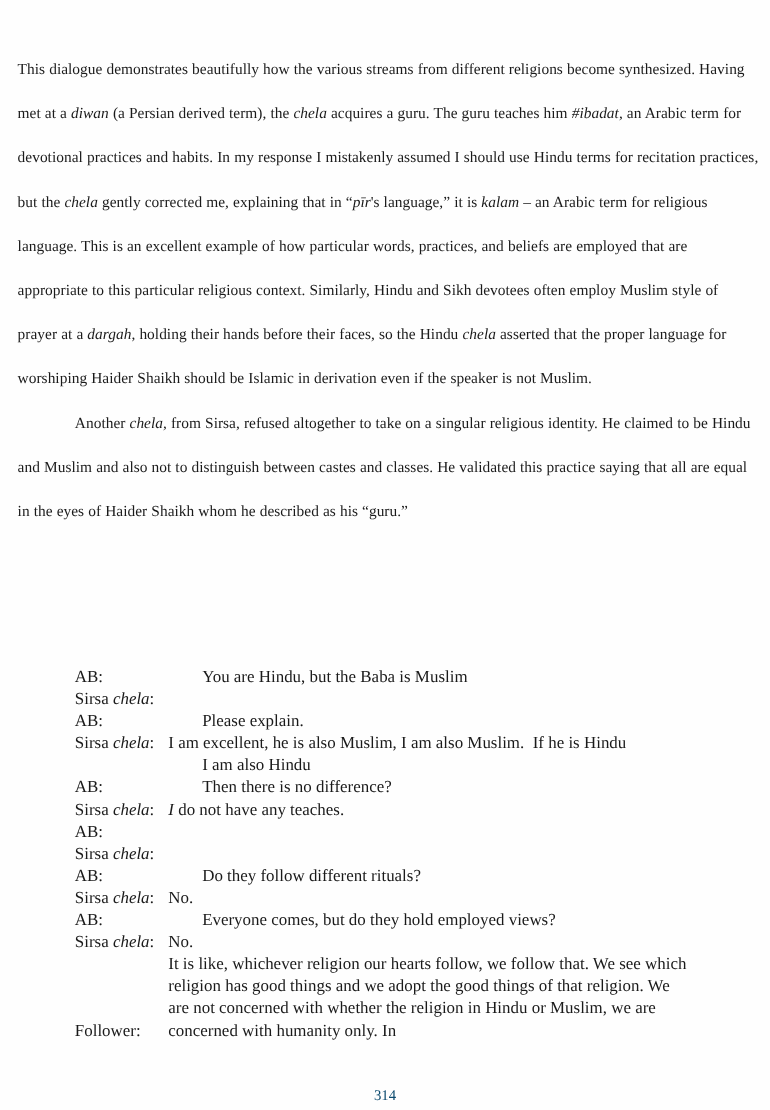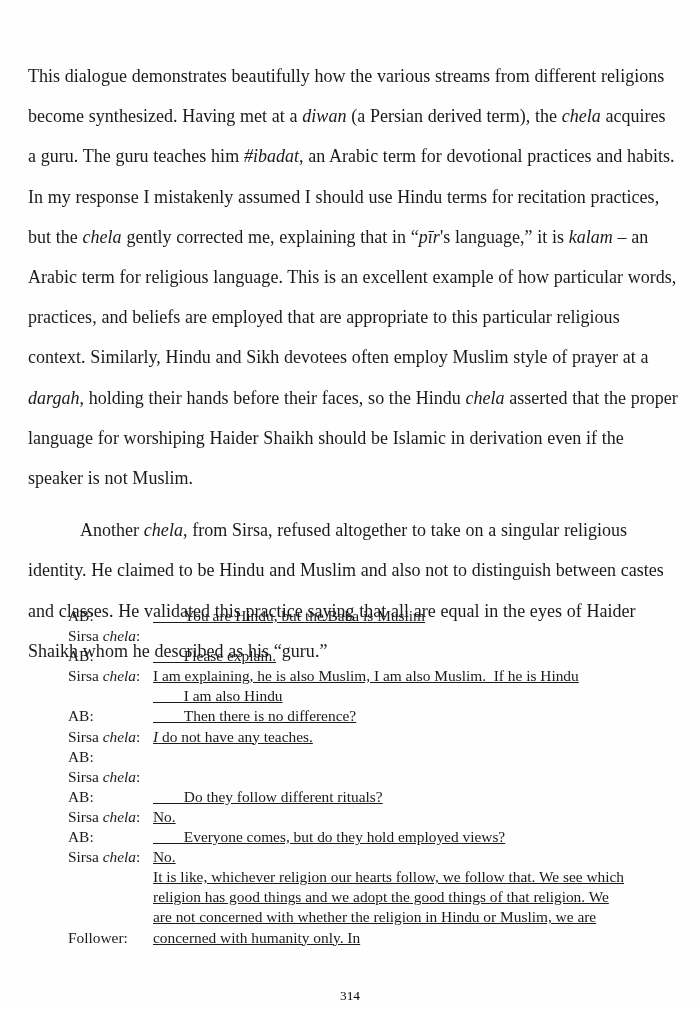--- a/index.html
+++ b/index.html
@@ -28,22 +28,22 @@
 
   
   .prose {
     position: absolute;
     left: 16px;
     top: 44px;
     width: 674px;
   }
 
   .para {
-    margin: 12px;
-    font-size: 18px;
+    margin: 0;
+    font-size: 14px;
     line-height: 40.2px;
     text-align: left;
     letter-spacing: 0.02px;
     word-spacing: 0.2px;
   }
   .para.indent {
     text-indent: 52px;
   }
 
   em, .it {
@@ -68,21 +68,20 @@
 
   .speaker {
     flex: 0 0 auto;
     width: 85px;
     white-space: pre;
   }
 
   .utterance {
     flex: 1 1 auto;
     white-space: pre-wrap;
-    text-decoration: underline;
   }
 
   
   .dline.cont .speaker {
     visibility: hidden;
   }
 
   
   .dline.block .utterance {
     white-space: normal;
@@ -91,38 +90,38 @@
   }
 
   
   .folio {
     position: absolute;
     left: 0;
     top: 988px;
     width: 700px;
     text-align: center;
     font-size: 13.4px;
-    color: #000000;
+    color: #0c4a6e;
   }
 </style>
 </head>
 <body>
 
 <div class="page">
 
   <div class="prose">
       <p class="para"><span>This dialogue demonstrates beautifully how the various streams from different religions become synthesized.  Having met at a </span><span class="it">diwan</span><span> (a Persian derived term), the </span><span class="it">chela</span><span> acquires a guru.  The guru teaches him </span><span class="it">#ibadat</span><span>, an Arabic term for devotional practices and habits.  In my response I mistakenly assumed I should use Hindu terms for recitation practices, but the </span><span class="it">chela</span><span> gently corrected me, explaining that in “</span><span class="it">pīr</span><span>'s language,” it is </span><span class="it">kalam</span><span> – an Arabic term for religious language.  This is an excellent example of how particular words, practices, and beliefs are employed that are appropriate to this particular religious context.  Similarly, Hindu and Sikh devotees often employ Muslim style of prayer at a </span><span class="it">dargah</span><span>, holding their hands before their faces, so the Hindu </span><span class="it">chela</span><span> asserted that the proper language for worshiping Haider Shaikh should be Islamic in derivation even if the speaker is not Muslim.</span></p>
       <p class="para indent"><span>Another </span><span class="it">chela</span><span>, from Sirsa, refused altogether to take on a singular religious identity.  He claimed to be Hindu and Muslim and also not to distinguish between castes and classes.  He validated this practice saying that all are equal in the eyes of Haider Shaikh whom he described as his “guru.”</span></p>
     </div>
 
   <div class="dialogue">
       <div class="dline"><div class="speaker"><span>AB:</span></div><div class="utterance"><span>    You are Hindu, but the Baba is Muslim</span></div></div>
       <div class="dline"><div class="speaker"><span>Sirsa </span><span class="it">chela</span><span>:</span></div></div>
       <div class="dline"><div class="speaker"><span>AB:</span></div><div class="utterance"><span>    Please explain.</span></div></div>
-      <div class="dline"><div class="speaker"><span>Sirsa </span><span class="it">chela</span><span>:</span></div><div class="utterance"><span>I am explaining, he is also Muslim, I am also Muslim.  If he is Hindu</span></div></div>
+      <div class="dline"><div class="speaker"><span>Sirsa </span><span class="it">chela</span><span>:</span></div><div class="utterance"><span>I am excellent, he is also Muslim, I am also Muslim.  If he is Hindu</span></div></div>
       <div class="dline cont"><div class="speaker"></div><div class="utterance"><span>    I am also Hindu</span></div></div>
       <div class="dline"><div class="speaker"><span>AB:</span></div><div class="utterance"><span>    Then there is no difference?</span></div></div>
       <div class="dline"><div class="speaker"><span>Sirsa </span><span class="it">chela</span><span>:</span></div><div class="utterance"><span class="it">I</span><span> do not have any teaches.</span></div></div>
       <div class="dline"><div class="speaker"><span>AB:</span></div></div>
       <div class="dline"><div class="speaker"><span>Sirsa </span><span class="it">chela</span><span>:</span></div></div>
       <div class="dline"><div class="speaker"><span>AB:</span></div><div class="utterance"><span>    Do they follow different rituals?</span></div></div>
       <div class="dline"><div class="speaker"><span>Sirsa </span><span class="it">chela</span><span>:</span></div><div class="utterance"><span>No.</span></div></div>
       <div class="dline"><div class="speaker"><span>AB:</span></div><div class="utterance"><span>    Everyone comes, but do they hold employed views?</span></div></div>
       <div class="dline"><div class="speaker"><span>Sirsa </span><span class="it">chela</span><span>:</span></div><div class="utterance"><span>No.</span></div></div>
       <div class="dline block"><div class="speaker"><span>Follower:</span></div><div class="utterance"><span>It is like, whichever religion our hearts follow, we follow that.  We see which religion has good things and we adopt the good things of that religion.  We are not concerned with whether the religion in Hindu or Muslim, we are concerned with humanity only.  In</span></div></div>

